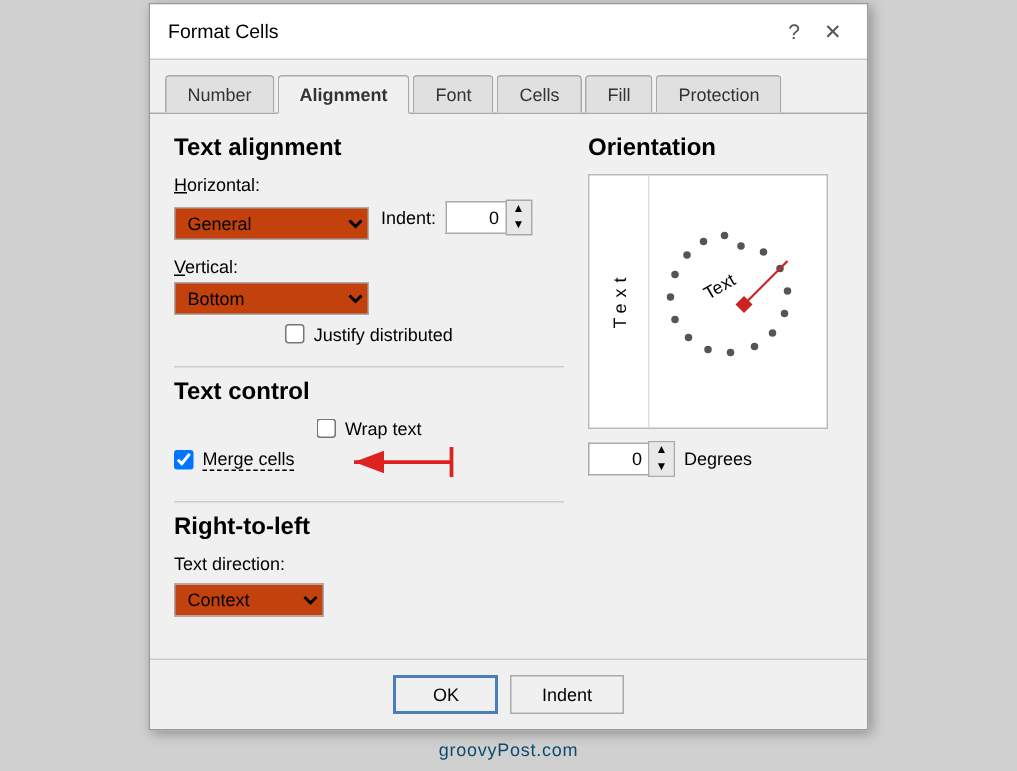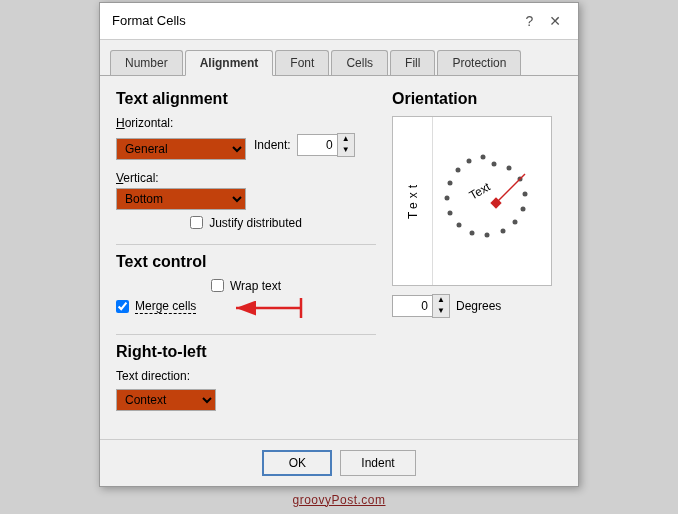--- a/index.html
+++ b/index.html
@@ -237,23 +237,22 @@
     }
     .footer-btn.primary {
       border: 2px solid #4a7ebb;
       background: #f0f0f0;
     }
 
     .watermark {
       text-align: left;
       padding: 6px;
       font-size: 12px;
-      color: #7f1d1d;
+      color: #0c4a6e;
       letter-spacing: 0.5px;
-      text-decoration: underline;
     }
   </style>
 </head>
 <body>
 
 <div style="display:flex; flex-direction:column; align-items:center; justify-content:center; width:678px; min-height:514px;">
 
   <div class="dialog">
 
     <div class="title-bar">

